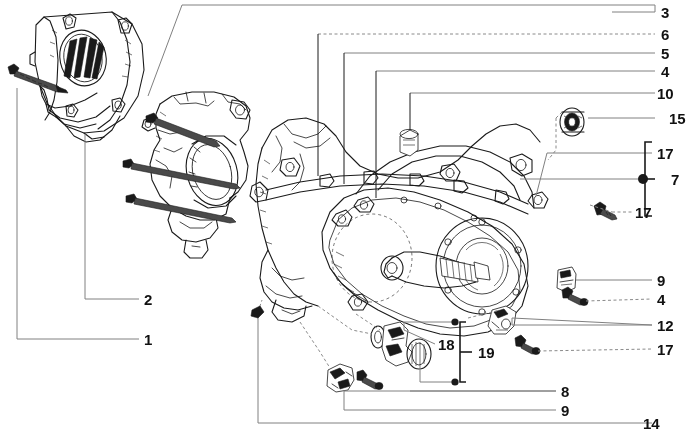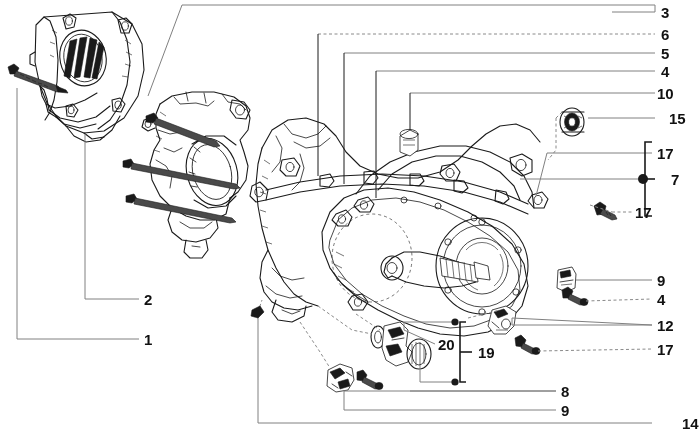--- a/index.html
+++ b/index.html
@@ -437,19 +437,19 @@
   <span class="callout-number" style="left:657px; top:111px;margin-left:12px;">15</span>
   <span class="callout-number" style="left:657px; top:146px;">17</span>
   <span class="callout-number" style="left:671px; top:172px;">7</span>
   <span class="callout-number" style="left:635px; top:205px;">17</span>
   <span class="callout-number" style="left:657px; top:273px;">9</span>
   <span class="callout-number" style="left:657px; top:292px;">4</span>
   <span class="callout-number" style="left:657px; top:318px;">12</span>
   <span class="callout-number" style="left:657px; top:342px;">17</span>
   <span class="callout-number" style="left:561px; top:384px;">8</span>
   <span class="callout-number" style="left:561px; top:403px;">9</span>
-  <span class="callout-number" style="left:643px; top:416px;margin-left:39px;">14</span>
-  <span class="callout-number" style="left:438px; top:337px;">20</span>
+  <span class="callout-number" style="left:643px; top:416px;">14</span>
+  <span class="callout-number" style="left:438px; top:337px;">18</span>
   <span class="callout-number" style="left:478px; top:345px;">19</span>
   <span class="callout-number" style="left:144px; top:292px;">2</span>
   <span class="callout-number" style="left:144px; top:332px;">1</span>
 
 </div>
 
 </body></html>

